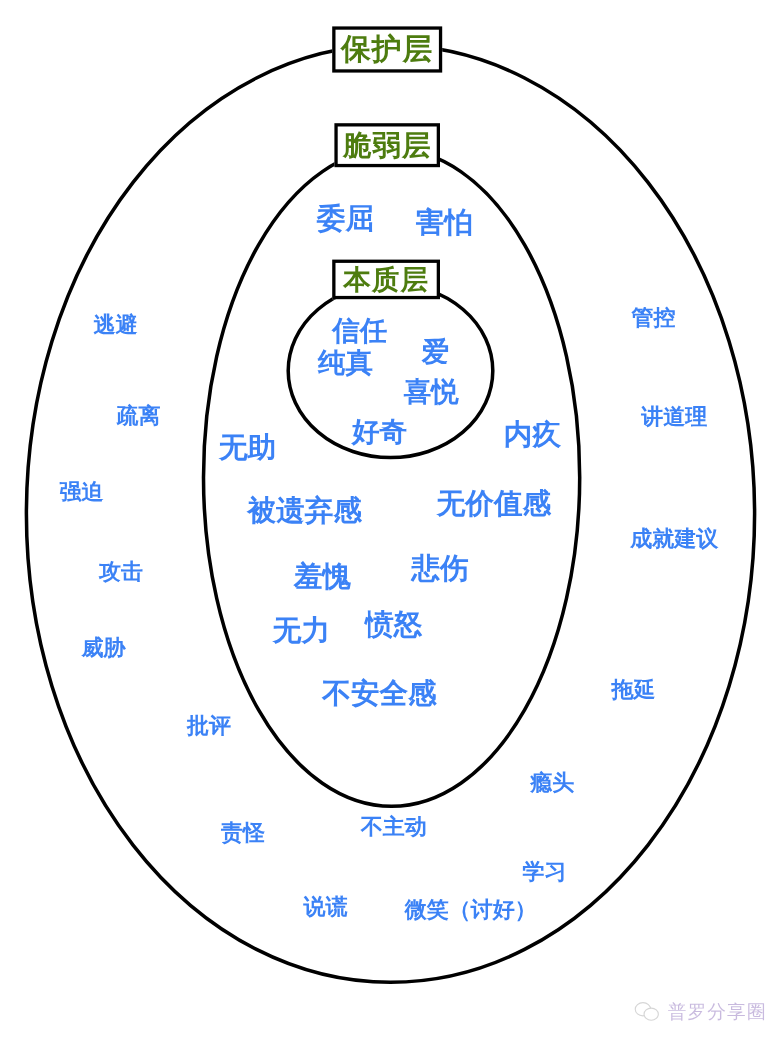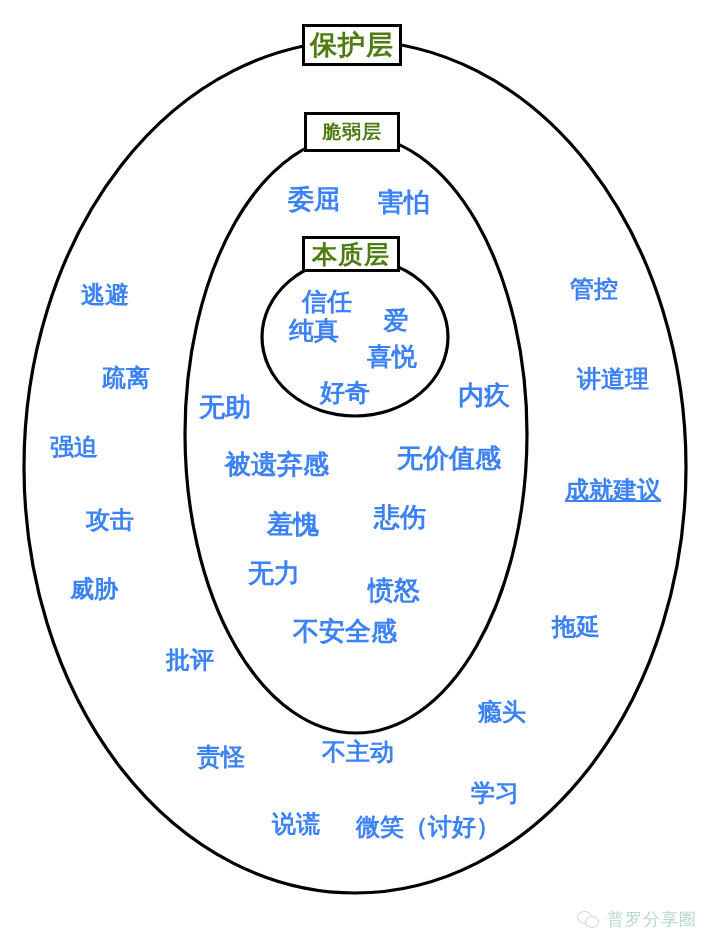--- a/index.html
+++ b/index.html
@@ -32,48 +32,48 @@
     align-items: center;
     justify-content: center;
     box-sizing: border-box;
     font-size: 27px;
     font-weight: 700;
     color: #4d7c0f;
     letter-spacing: 1px;
     z-index: 5;
   }
   #box-outer  { left: 302px; top: 24px;  width: 100px; height: 42px; }
-  #box-middle { left: 304px; top: 112px; width:  96px; height: 40px; font-size: 19px; }
+  #box-middle { left: 304px; top: 112px; width:  96px; height: 40px; font-size: 26px; }
   #box-core   { left: 302px; top: 236px; width:  98px; height: 36px; font-size: 25px; }
 
   .word {
     position: absolute;
     color: #3b82f6;
     font-weight: 700;
     white-space: nowrap;
     transform: translate(-50%, -50%);
     z-index: 4;
   }
   .w-core   { font-size: 25px; }
   .w-mid    { font-size: 26px; }
-  .w-outer  { font-size: 24px; }
+  .w-outer  { font-size: 20px; }
 
   #watermark {
     position: absolute;
     right: 12px;
     bottom: 14px;
     display: flex;
     align-items: center;
     gap: 8px;
     opacity: 0.30;
     z-index: 6;
   }
   #watermark .wm-text {
     font-size: 17px;
-    color: #0f766e;
+    color: #4c1d95;
     font-weight: 400;
     letter-spacing: 1px;
     text-align: right;
   }
   #watermark .wm-icon {
     width: 22px;
     height: 18px;
     position: relative;
   }
   #watermark .wm-icon .b1,
@@ -119,31 +119,31 @@
   <div id="mid-words">
       <span class="word w-mid" style="left: 314px; top: 199px;">委屈</span>
       <span class="word w-mid" style="left: 404px; top: 202px;">害怕</span>
       <span class="word w-mid" style="left: 225px; top: 407px;">无助</span>
       <span class="word w-mid" style="left: 484px; top: 395px;">内疚</span>
       <span class="word w-mid" style="left: 277px; top: 464px;">被遗弃感</span>
       <span class="word w-mid" style="left: 449px; top: 458px;">无价值感</span>
       <span class="word w-mid" style="left: 293px; top: 524px;">羞愧</span>
       <span class="word w-mid" style="left: 400px; top: 517px;">悲伤</span>
       <span class="word w-mid" style="left: 274px; top: 573px;">无力</span>
-      <span class="word w-mid" style="left: 358px; top: 590px; margin-left: 36px;">愤怒</span>
+      <span class="word w-mid" style="left: 358px; top: 568px;">愤怒</span>
       <span class="word w-mid" style="left: 345px; top: 631px;">不安全感</span>
     </div>
   <div id="outer-words">
       <span class="word w-outer" style="left: 105px; top: 295px;">逃避</span>
       <span class="word w-outer" style="left: 594px; top: 289px;">管控</span>
       <span class="word w-outer" style="left: 126px; top: 378px;">疏离</span>
       <span class="word w-outer" style="left: 613px; top: 379px;">讲道理</span>
       <span class="word w-outer" style="left: 74px; top: 447px;">强迫</span>
       <span class="word w-outer" style="left: 110px; top: 520px;">攻击</span>
-      <span class="word w-outer" style="left: 613px; top: 490px; text-decoration: underline;">成就建议</span>
+      <span class="word w-outer" style="left: 613px; top: 490px;">成就建议</span>
       <span class="word w-outer" style="left: 94px; top: 589px;">威胁</span>
       <span class="word w-outer" style="left: 576px; top: 627px;">拖延</span>
       <span class="word w-outer" style="left: 190px; top: 660px;">批评</span>
       <span class="word w-outer" style="left: 502px; top: 712px;">瘾头</span>
       <span class="word w-outer" style="left: 221px; top: 757px;">责怪</span>
       <span class="word w-outer" style="left: 358px; top: 752px;">不主动</span>
       <span class="word w-outer" style="left: 495px; top: 771px; margin-top: 22px;">学习</span>
       <span class="word w-outer" style="left: 296px; top: 824px;">说谎</span>
       <span class="word w-outer" style="left: 428px; top: 827px;">微笑（讨好）</span>
     </div>

